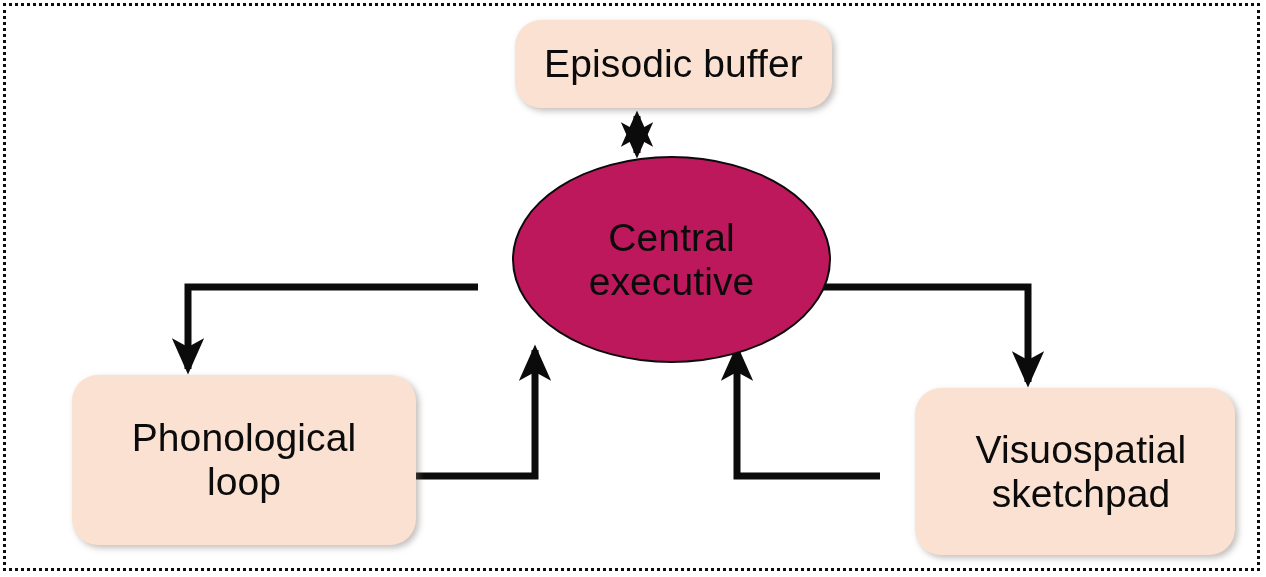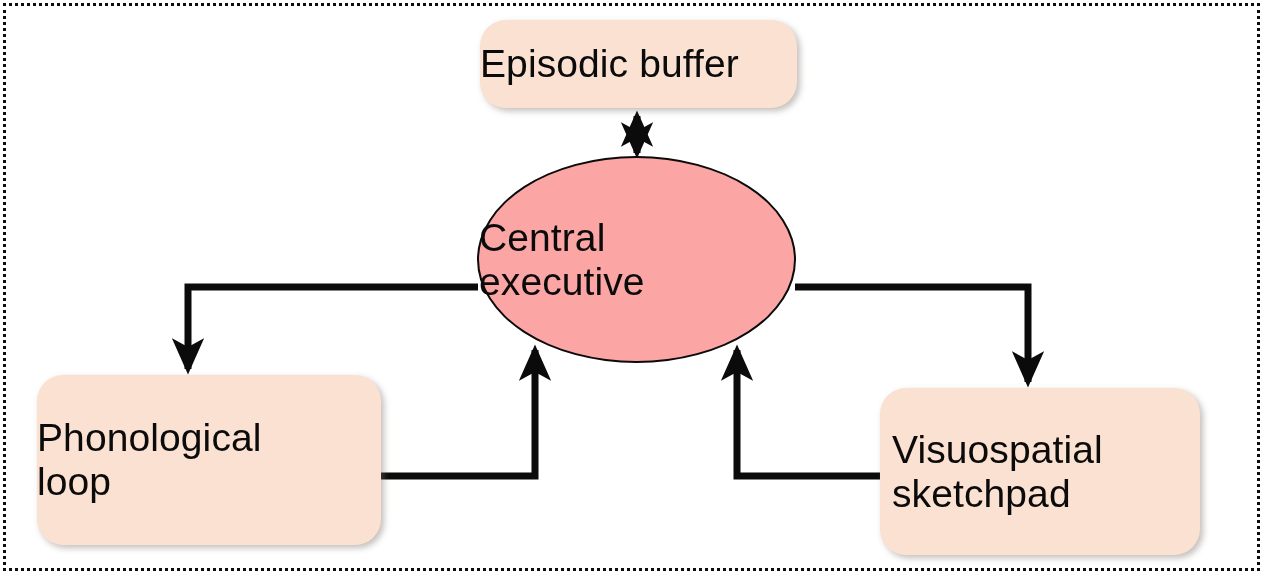--- a/index.html
+++ b/index.html
@@ -39,25 +39,26 @@
     height: 577px;
   }
   
   .node {
     position: absolute;
     box-sizing: border-box;
     background: #fbe1d2;
     display: flex;
     align-items: center;
     justify-content: center;
-    text-align: left;
+    text-align: center;
     color: #0b0b0b;
     line-height: 1.12;
     letter-spacing: 0.1px;
     white-space: pre-line;
+    margin-left: 35px;
   }
   .box {
     border-radius: 26px;
     box-shadow: 3px 3px 6px rgba(120,110,105,0.45);
   }
   #node-episodic-buffer {
     left: 480px;
     top: 20px;
     width: 317px;
     height: 88px;
@@ -79,21 +80,21 @@
     padding-left: 12px;
   }
   #node-central-executive {
     left: 477px;
     top: 156px;
     width: 319px;
     height: 207px;
     border: 2.5px solid #0b0b0b;
     border-radius: 50%;
     font-size: 39px;
-    background: #fca5a5;
+    background: #be185d;
   }
   .node-label {
     display: block;
     width: 100%;
   }
 </style>
 </head>
 <body>
 
 <div id="canvas">

